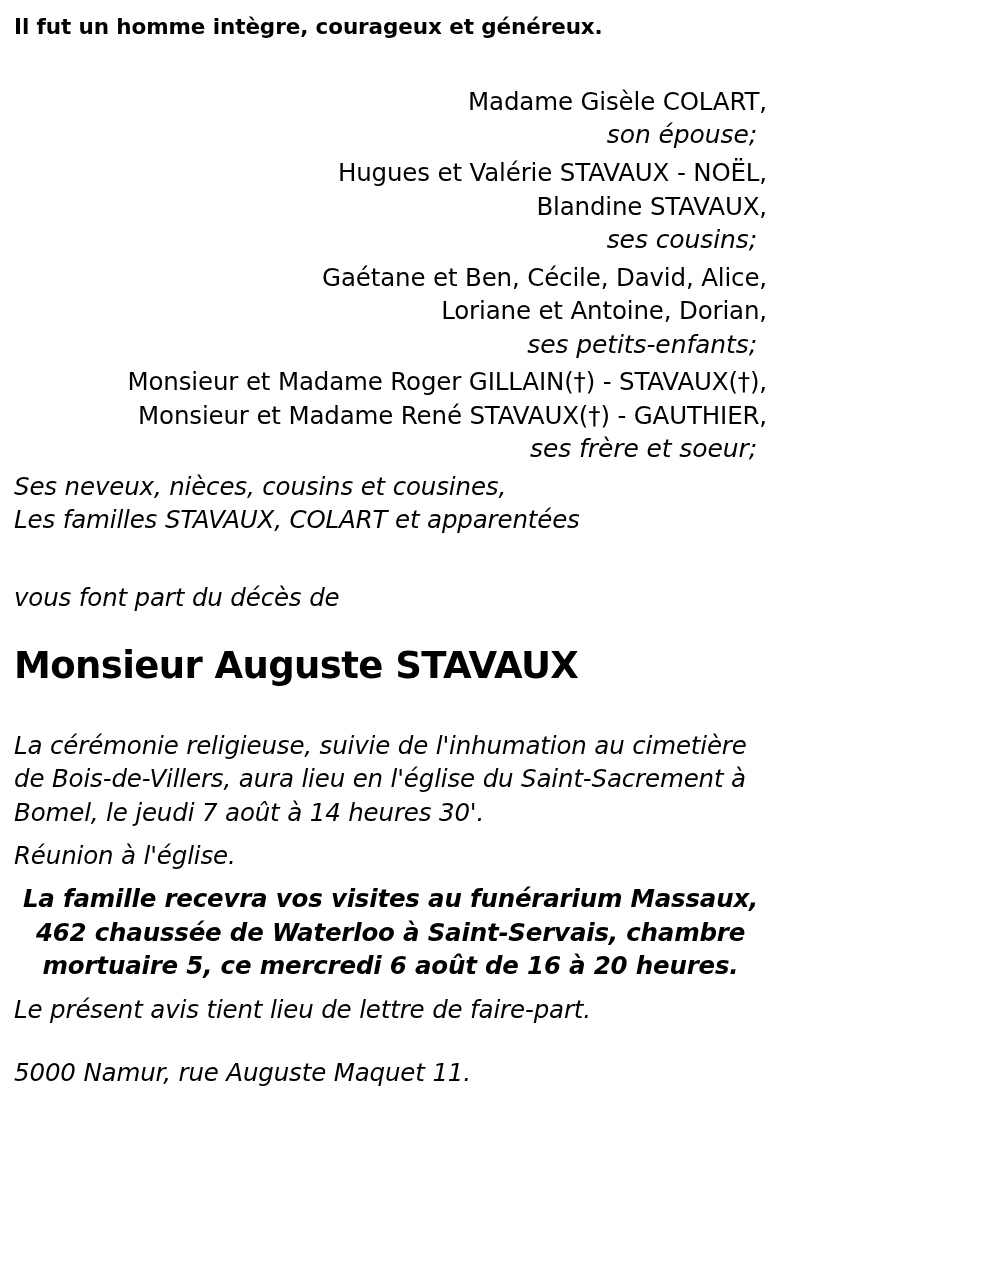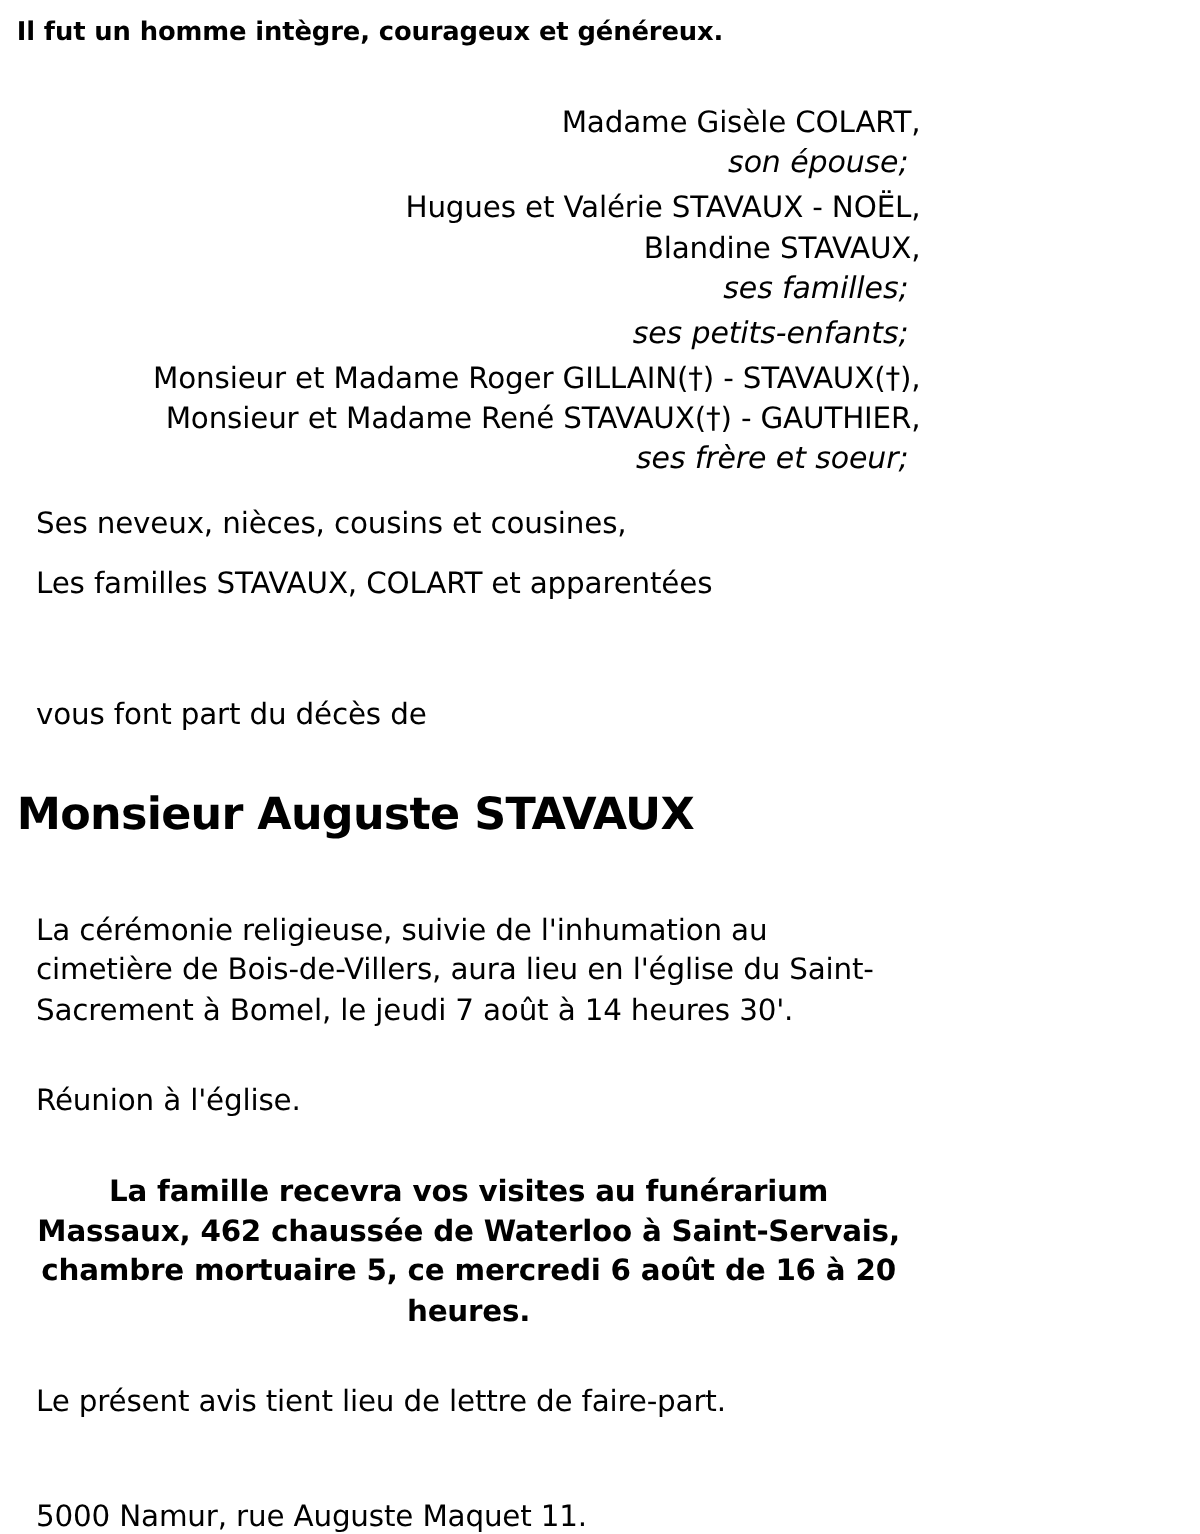--- a/index.html
+++ b/index.html
@@ -31,21 +31,22 @@
     margin: 0;
     padding-top: 14px;
   }
 
   
   .para {
     font-size: 24.5px;
     font-weight: normal;
     line-height: 1.365;
     letter-spacing: -0.15px;
-    margin: 16px;
+    margin: 0;
+    font-style: italic;
   }
   .para.bold {
     font-weight: bold;
     letter-spacing: -0.2px;
     text-align: center;
   }
 
   
   .group {
     margin: 0;
@@ -94,26 +95,28 @@
   <div class="group">
     <div class="names">Madame Gisèle COLART,</div>
     <span class="role">son épouse;</span>
   </div>
 
   <div class="sp-4"></div>
 
   <div class="group">
     <div class="names">Hugues et Valérie STAVAUX - NOËL,
 Blandine STAVAUX,</div>
-    <span class="role">ses familles;</span>
+    <span class="role">ses cousins;</span>
   </div>
 
   <div class="sp-4"></div>
 
   <div class="group">
+    <div class="names">Gaétane et Ben, Cécile, David, Alice,
+Loriane et Antoine, Dorian,</div>
     <span class="role">ses petits-enfants;</span>
   </div>
 
   <div class="sp-4"></div>
 
   <div class="group">
     <div class="names">Monsieur et Madame Roger GILLAIN(†) - STAVAUX(†),
 Monsieur et Madame René STAVAUX(†) - GAUTHIER,</div>
     <span class="role">ses frère et soeur;</span>
   </div>

